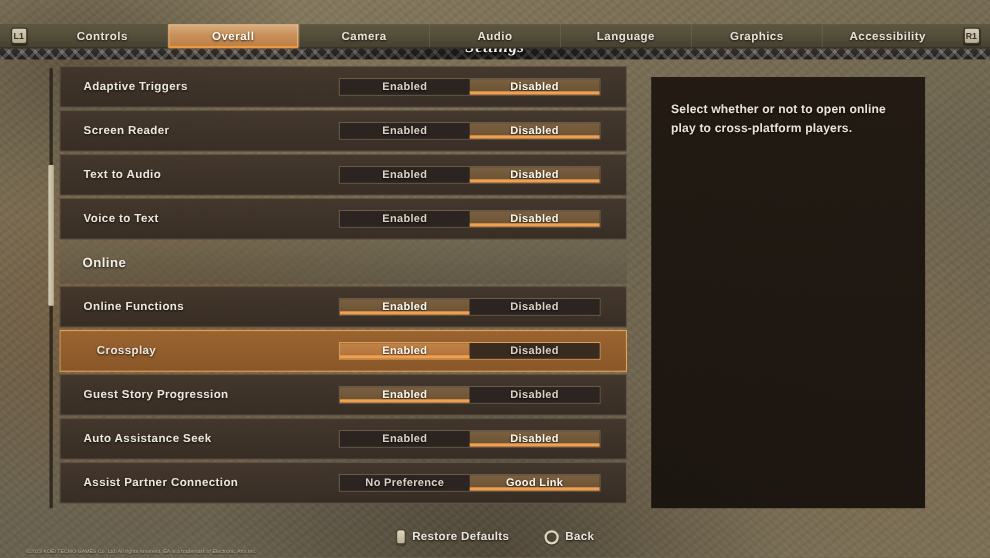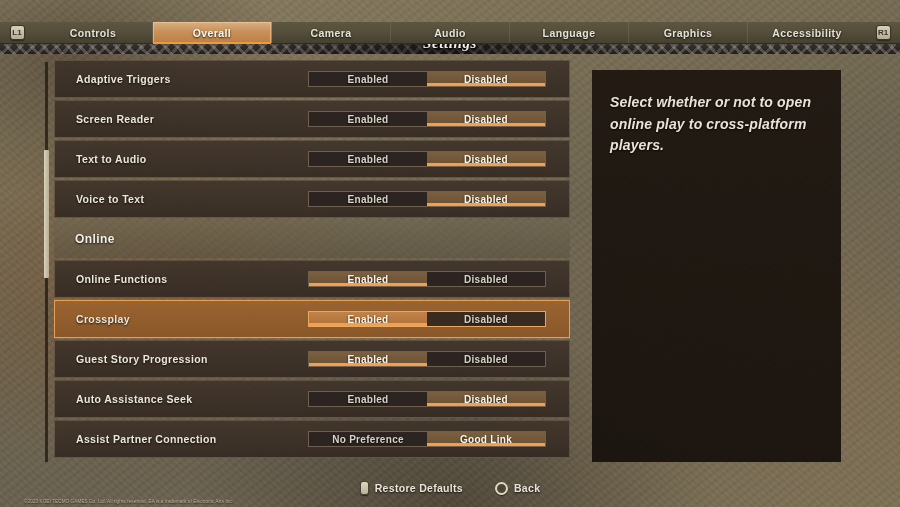--- a/index.html
+++ b/index.html
@@ -99,20 +99,21 @@
   .row {
     position:relative; height:38px; margin-bottom:2px;
     background:linear-gradient(180deg, rgba(64,52,42,.93) 0%, rgba(52,42,34,.93) 100%);
     border:1px solid rgba(150,130,105,.42);
     display:flex; align-items:center;
   }
   .row.selected {
     background:linear-gradient(180deg,#9a6430 0%, #8a5729 100%);
     border:1px solid #e9a055;
     box-shadow:0 0 5px rgba(230,150,70,.35);
+    padding-left:12px;
   }
   .row-label {
     margin-left:21px; font-size:10.5px; font-weight:700;
     color:#ece7dc; letter-spacing:.35px;
     text-shadow:0 1px 2px rgba(0,0,0,.8);
     flex:1 1 auto;
   }
   .section {
     position:relative; height:38px; margin-bottom:2px;
     background:linear-gradient(180deg, rgba(110,102,80,.55) 0%, rgba(88,81,63,.55) 100%);
@@ -164,24 +165,23 @@
     border-radius:1px;
   }
 
   
   #desc {
     position:absolute; left:592px; top:70px; width:249px; height:392px;
     background:linear-gradient(180deg, rgba(30,22,16,.95) 0%, rgba(24,18,13,.95) 100%);
     padding:22px 18px;
   }
   #desc-text {
-    font-size:14px; font-weight:700; line-height:1.55;
+    font-size:11px; font-weight:700; line-height:1.55;
     color:#e9e3d7; letter-spacing:.15px;
     text-shadow:0 1px 2px rgba(0,0,0,.8);
-    font-style:italic;
   }
 
   
   #footer {
     position:absolute; left:0; bottom:12px; width:900px;
     display:flex; align-items:center; justify-content:center; gap:32px;
   }
   .hint { display:flex; align-items:center; gap:6px; }
   .hint-label {
     font-size:10.5px; font-weight:700; color:#eae5da;

